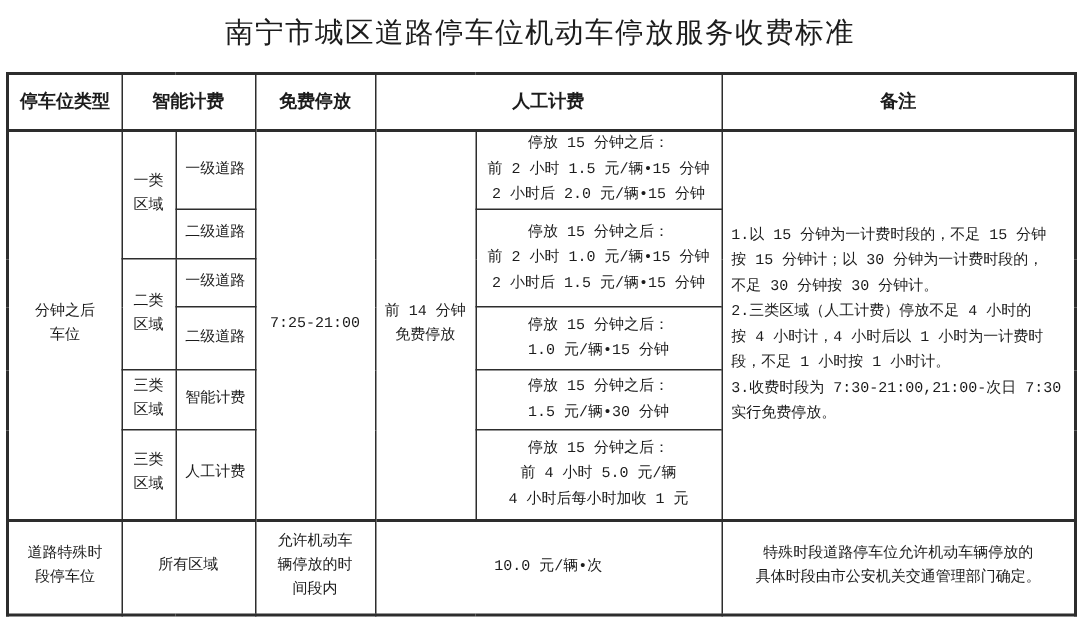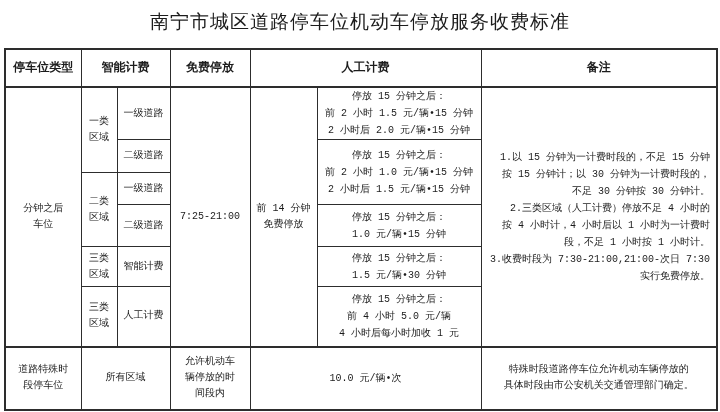--- a/index.html
+++ b/index.html
@@ -52,21 +52,21 @@
   tr.h-head { height: 38px; margin-top: 47px; }
   tr.h-r1 { height: 52px; }
   tr.h-r2 { height: 33px; }
   tr.h-r3 { height: 32px; }
   tr.h-r4 { height: 42px; }
   tr.h-r5 { height: 40px; }
   tr.h-r6 { height: 60px; }
   tr.h-r7 { height: 63px; }
   tr.h-r7 td { border-top: 2px solid #2d2d2d; }
   td.remarks-cell {
-    text-align: right;
+    text-align: left;
     padding: 0 6px;
     line-height: 17px;
   }
   td.fee-cell { line-height: 17px; }
 </style>
 </head>
 <body>
 
 <div class="page">
   <div class="title">南宁市城区道路停车位机动车停放服务收费标准</div>

